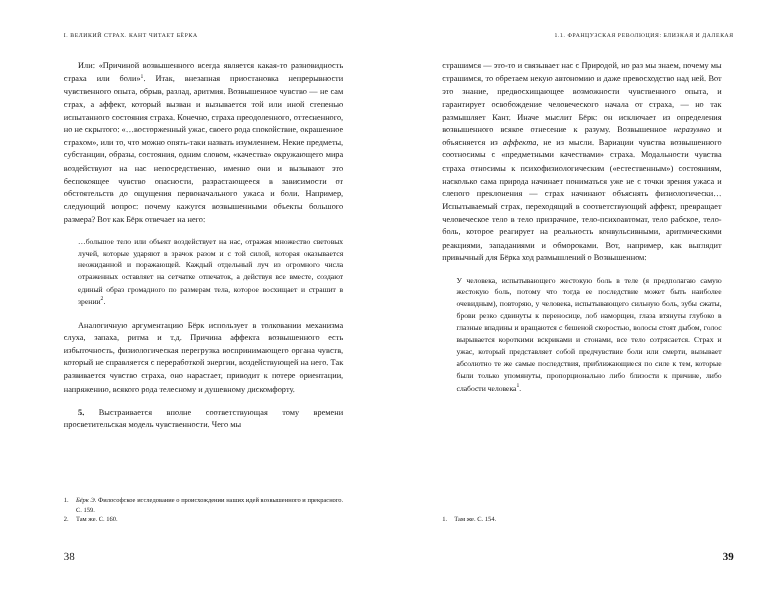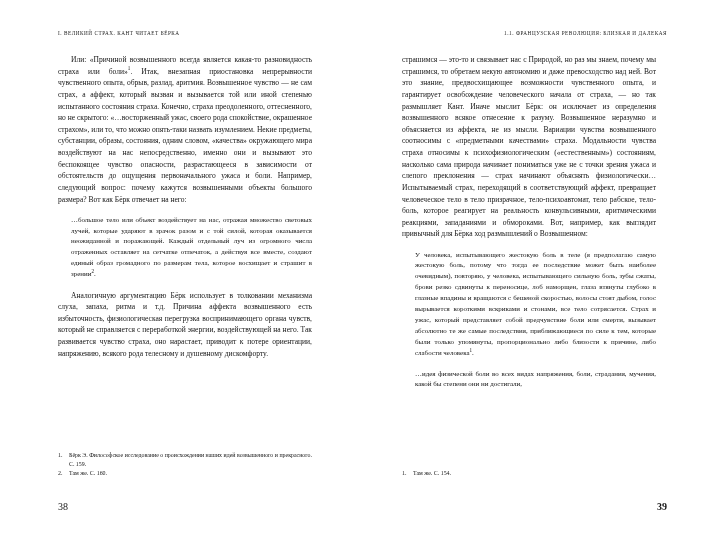--- a/index.html
+++ b/index.html
@@ -74,20 +74,21 @@
     line-height: 10.9px;
     text-align: justify;
   }
   .extract p { text-indent: 0; }
 
   .extract-tight {
     margin: 10px 0 0 0;
   }
 
   em, .it {
+    font-style: italic;
   }
 
   .num-lead {
     font-weight: bold;
   }
 
   sup.fn {
     font-size: 5.1px;
     vertical-align: super;
     line-height: 0;
@@ -137,20 +138,21 @@
     <div class="column">
 
       <p><span>Или: «Причиной возвышенного всегда является какая-то разновидность страха или боли»</span><sup class="fn">1</sup><span>. Итак, внезапная приостановка непрерывности чувственного опыта, обрыв, разлад, аритмия. Возвышенное чувство — не сам страх, а аффект, который вызван и вызывается той или иной степенью испытанного состояния страха. Конечно, страха преодоленного, оттесненного, но не скрытого: «…восторженный ужас, своего рода спокойствие, окрашенное страхом», или то, что можно опять-таки назвать изумлением. Некие предметы, субстанции, образы, состояния, одним словом, «качества» окружающего мира воздействуют на нас непосредственно, именно они и вызывают это беспокоящее чувство опасности, разрастающееся в зависимости от обстоятельств до ощущения первоначального ужаса и боли. Например, следующий вопрос: почему кажутся возвышенными объекты большого размера? Вот как Бёрк отвечает на него:</span></p>
 
       <div class="extract">
         <p><span>…большое тело или объект воздействует на нас, отражая множество световых лучей, которые ударяют в зрачок разом и с той силой, которая оказывается неожиданной и поражающей. Каждый отдельный луч из огромного числа отраженных оставляет на сетчатке отпечаток, а действуя все вместе, создают единый образ громадного по размерам тела, которое восхищает и страшит в зрении</span><sup class="fn">2</sup><span>.</span></p>
       </div>
 
       <p>Аналогичную аргументацию Бёрк использует в толковании механизма слуха, запаха, ритма и т.д. Причина аффекта возвышенного есть избыточность, физиологическая перегрузка воспринимающего органа чувств, который не справляется с переработкой энергии, воздействующей на него. Так развивается чувство страха, оно нарастает, приводит к потере ориентации, напряжению, всякого рода телесному и душевному дискомфорту.</p>
 
+      <p style="margin-top:9.5px;"><span class="num-lead">5.</span><span> Выстраивается вполне соответствующая тому времени просветительская модель чувственности. Чего мы</span></p>
 
     </div>
 
     <div class="footnotes">
       <div class="fnote">
         <span class="marker">1.</span><span class="it">Бёрк Э.</span><span> Философское исследование о происхождении наших идей возвышенного и прекрасного. С. 159.</span>
       </div>
       <div class="fnote">
         <span class="marker">2.</span><span>Там же. С. 160.</span>
       </div>
@@ -164,23 +166,20 @@
     <div class="running-head right">1.1. Французская революция: близкая и далекая</div>
 
     <div class="column">
 
       <p class="cont"><span>страшимся — это-то и связывает нас с Природой, но раз мы знаем, почему мы страшимся, то обретаем некую автономию и даже превосходство над ней. Вот это знание, предвосхищающее возможности чувственного опыта, и гарантирует освобождение человеческого начала от страха, — но так размышляет Кант. Иначе мыслит Бёрк: он исключает из определения возвышенного всякое отнесение к разуму. Возвышенное </span><span class="it">неразумно</span><span> и объясняется из </span><span class="it">аффекта</span><span>, не из мысли. Вариации чувства возвышенного соотносимы с «предметными качествами» страха. Модальности чувства страха относимы к психофизиологическим («естественным») состояниям, насколько сама природа начинает пониматься уже не с точки зрения ужаса и слепого преклонения — страх начинают объяснять физиологически… Испытываемый страх, переходящий в соответствующий аффект, превращает человеческое тело в тело призрачное, тело-психоавтомат, тело рабское, тело-боль, которое реагирует на реальность конвульсивными, аритмическими реакциями, западаниями и обмороками. Вот, например, как выглядит привычный для Бёрка ход размышлений о Возвышенном:</span></p>
 
       <div class="extract">
         <p><span>У человека, испытывающего жестокую боль в теле (я предполагаю самую жестокую боль, потому что тогда ее последствие может быть наиболее очевидным), повторяю, у человека, испытывающего сильную боль, зубы сжаты, брови резко сдвинуты к переносице, лоб наморщен, глаза втянуты глубоко в глазные впадины и вращаются с бешеной скоростью, волосы стоят дыбом, голос вырывается короткими вскриками и стонами, все тело сотрясается. Страх и ужас, который представляет собой предчувствие боли или смерти, вызывает абсолютно те же самые последствия, приближающиеся по силе к тем, которые были только упомянуты, пропорционально либо близости к причине, либо слабости человека</span><sup class="fn">1</sup><span>.</span></p>
       </div>
 
-      <div class="extract extract-tight">
-        <p>…идея физической боли во всех видах напряжения, боли, страдания, мучения, какой бы степени они ни достигали,</p>
-      </div>
 
     </div>
 
     <div class="footnotes">
       <div class="fnote">
         <span class="marker">1.</span><span>Там же. С. 154.</span>
       </div>
     </div>
 
     <div class="folio">39</div>

